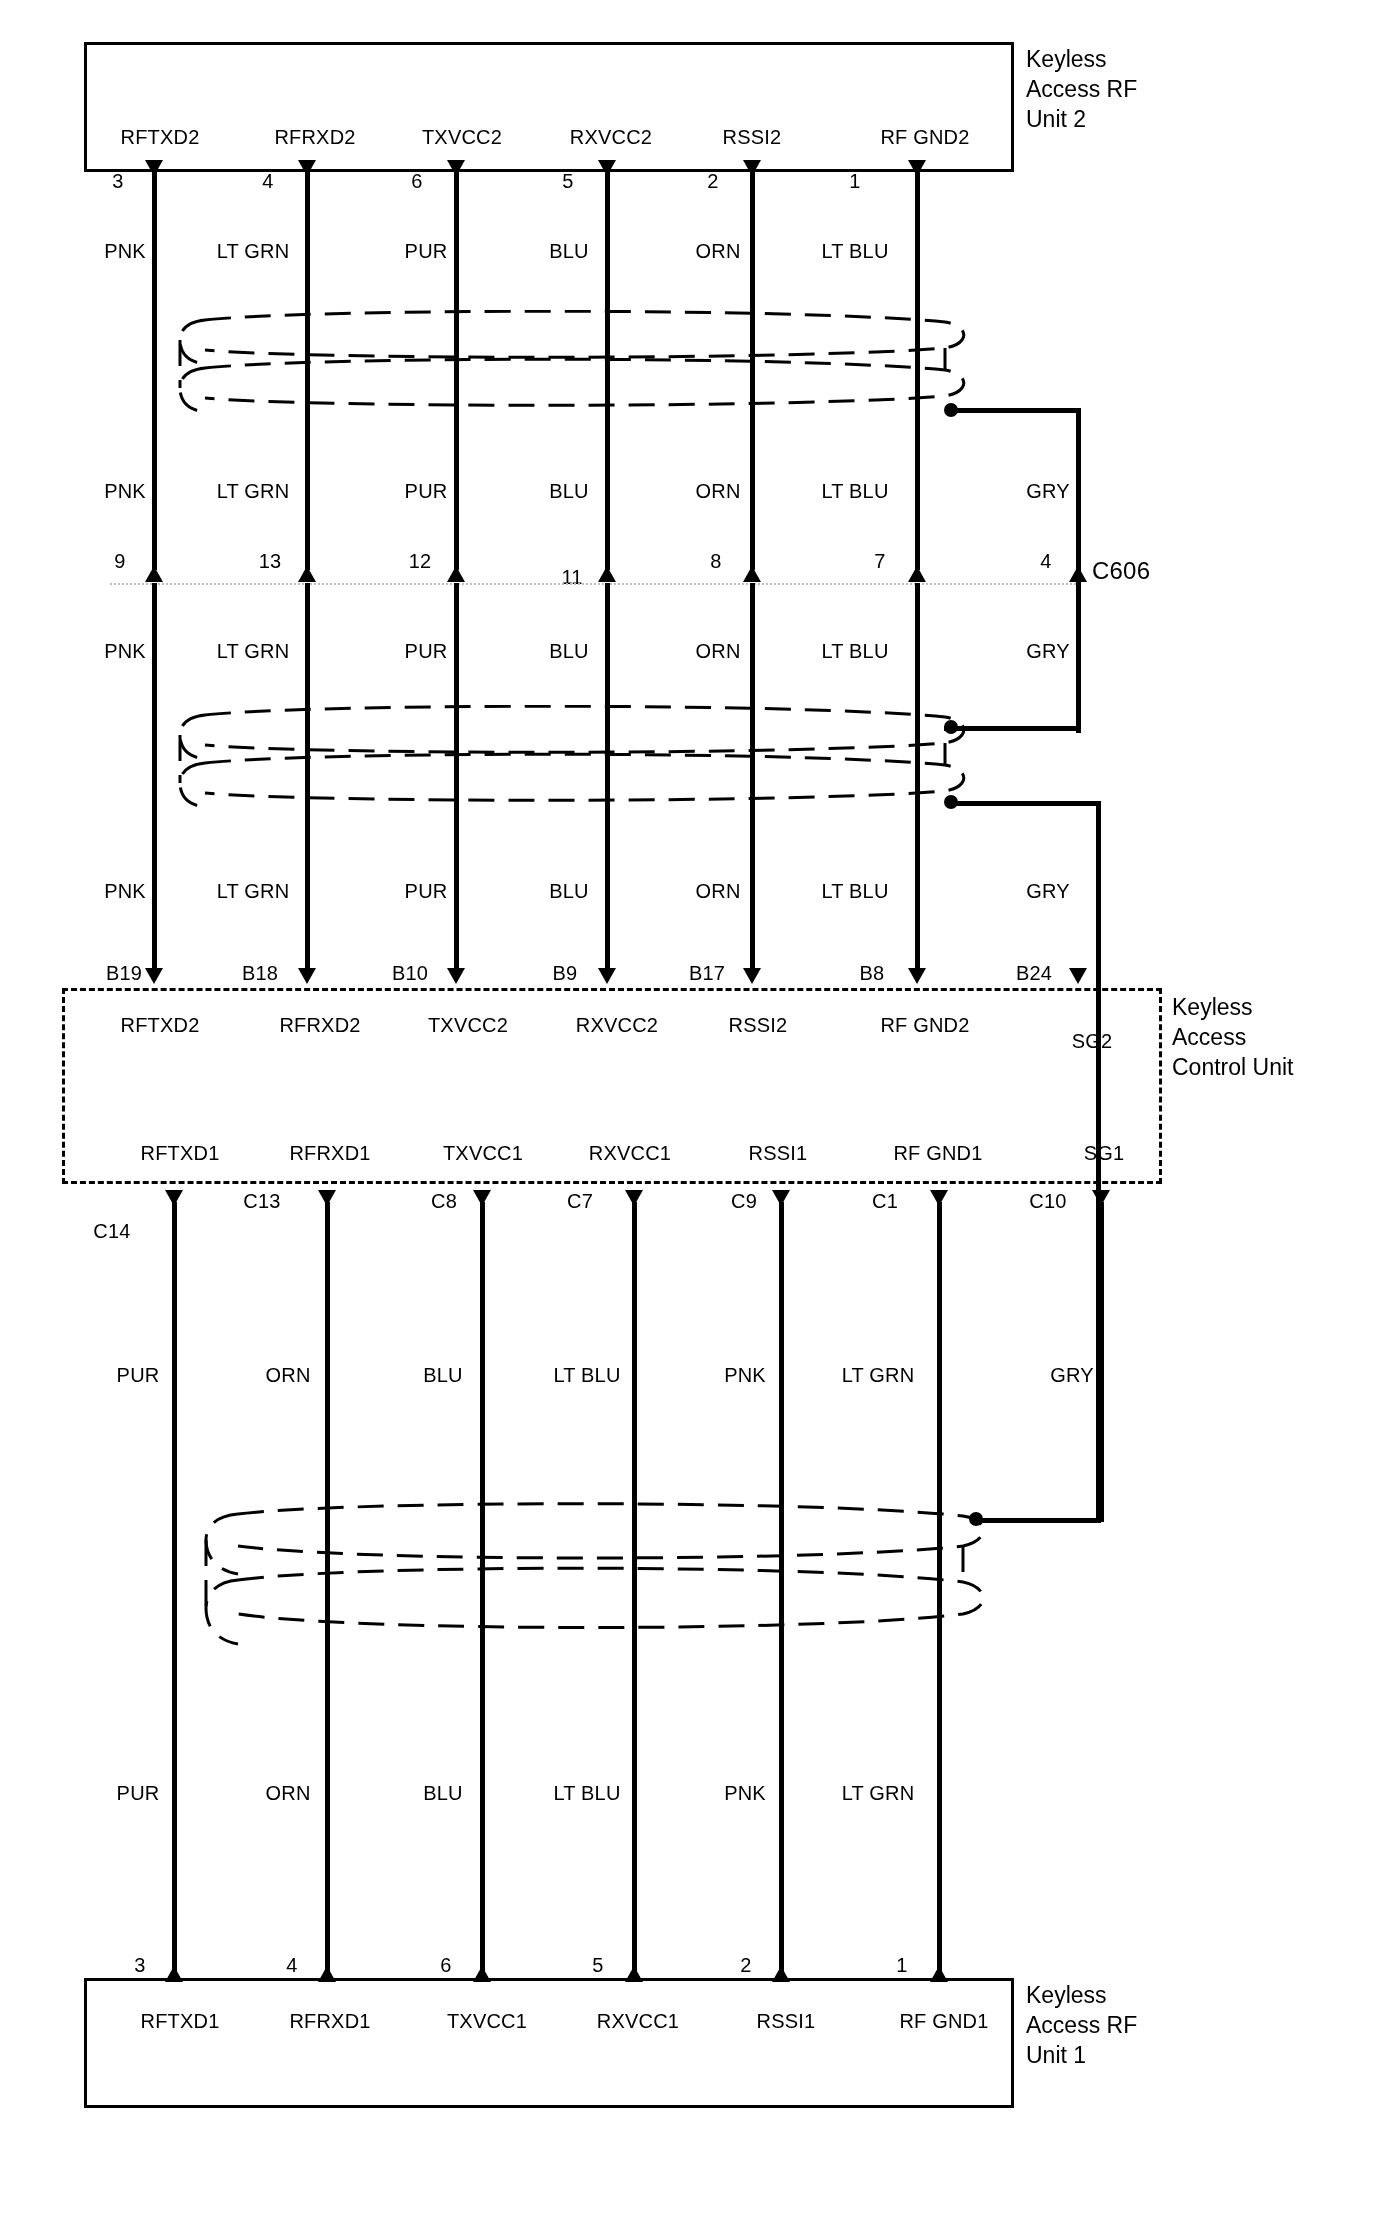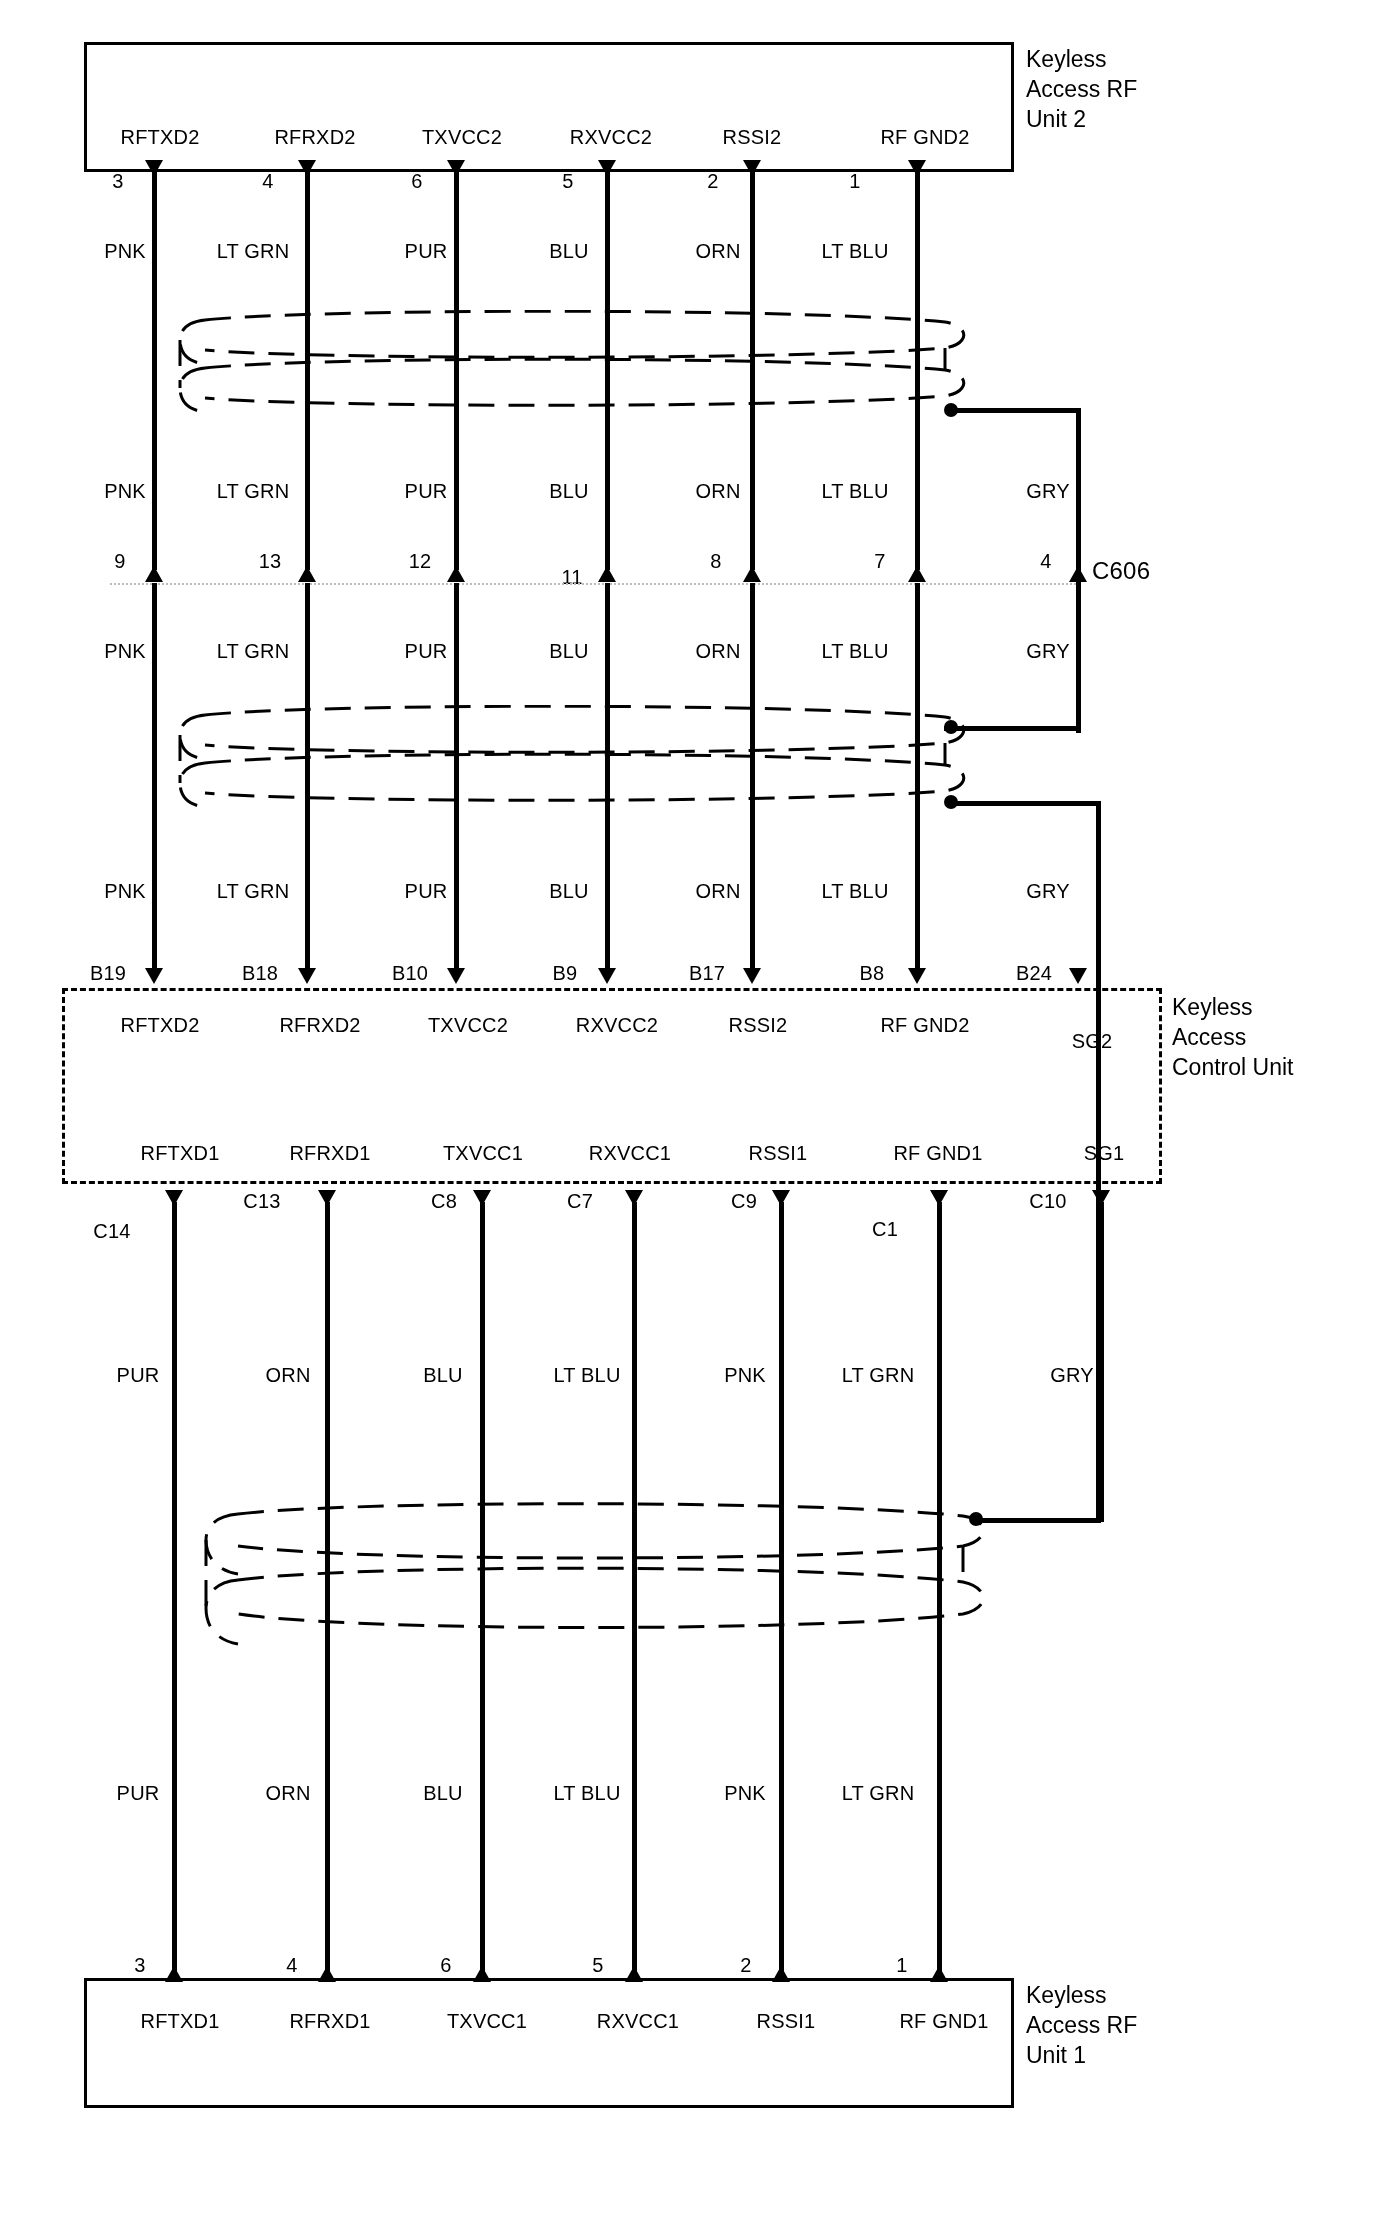--- a/index.html
+++ b/index.html
@@ -218,21 +218,21 @@
   <div class="dot" style="left:969px; top:1512px;"></div>
 
   <div class="lbl c" style="left:125px; top:878px;">PNK</div>
   <div class="lbl c" style="left:253px; top:878px;">LT GRN</div>
   <div class="lbl c" style="left:426px; top:878px;">PUR</div>
   <div class="lbl c" style="left:569px; top:878px;">BLU</div>
   <div class="lbl c" style="left:718px; top:878px;">ORN</div>
   <div class="lbl c" style="left:855px; top:878px;">LT BLU</div>
   <div class="lbl c" style="left:1048px; top:878px;">GRY</div>
 
-  <div class="lbl c" style="left:108px; top:960px;">B19</div>
+  <div class="lbl c" style="left:124px; top:960px;">B19</div>
   <div class="lbl c" style="left:260px; top:960px;">B18</div>
   <div class="lbl c" style="left:410px; top:960px;">B10</div>
   <div class="lbl c" style="left:565px; top:960px;">B9</div>
   <div class="lbl c" style="left:707px; top:960px;">B17</div>
   <div class="lbl c" style="left:872px; top:960px;">B8</div>
   <div class="lbl c" style="left:1034px; top:960px;">B24</div>
 
   <div class="arrow-dn" style="left:145px; top:968px;"></div>
   <div class="arrow-dn" style="left:298px; top:968px;"></div>
   <div class="arrow-dn" style="left:447px; top:968px;"></div>
@@ -260,21 +260,21 @@
   <div class="lbl c" style="left:630px; top:1140px;">RXVCC1</div>
   <div class="lbl c" style="left:778px; top:1140px;">RSSI1</div>
   <div class="lbl c" style="left:938px; top:1140px;">RF GND1</div>
   <div class="lbl c" style="left:1104px; top:1140px;">SG1</div>
 
   <div class="lbl c" style="left:112px; top:1188px;margin-top:30px;">C14</div>
   <div class="lbl c" style="left:262px; top:1188px;">C13</div>
   <div class="lbl c" style="left:444px; top:1188px;">C8</div>
   <div class="lbl c" style="left:580px; top:1188px;">C7</div>
   <div class="lbl c" style="left:734px; top:1188px;margin-left:10px;">C9</div>
-  <div class="lbl c" style="left:885px; top:1188px;margin-top:28px;">C1</div>
+  <div class="lbl c" style="left:885px; top:1188px;">C1</div>
   <div class="lbl c" style="left:1048px; top:1188px;">C10</div>
 
   <div class="arrow-dn" style="left:165px; top:1190px;"></div>
   <div class="arrow-dn" style="left:318px; top:1190px;"></div>
   <div class="arrow-dn" style="left:473px; top:1190px;"></div>
   <div class="arrow-dn" style="left:625px; top:1190px;"></div>
   <div class="arrow-dn" style="left:772px; top:1190px;"></div>
   <div class="arrow-dn" style="left:930px; top:1190px;"></div>
   <div class="arrow-dn" style="left:1092px; top:1190px;"></div>
 

